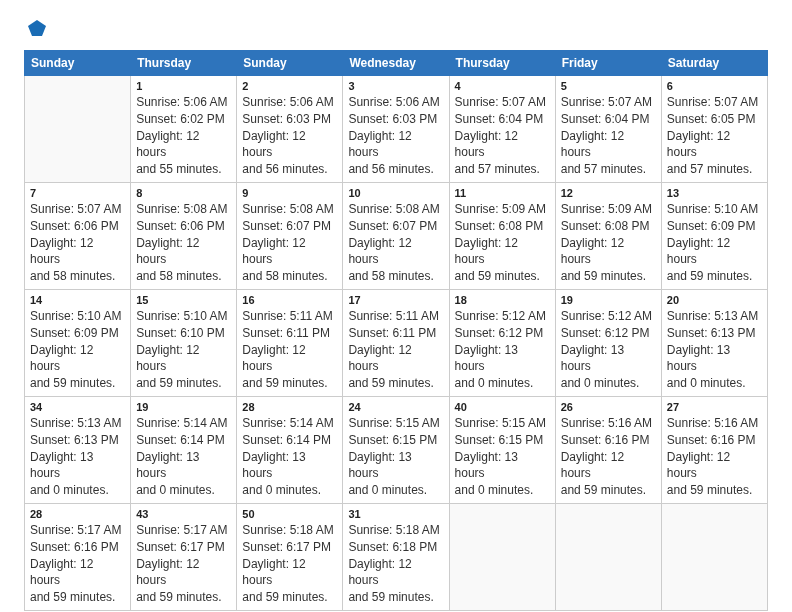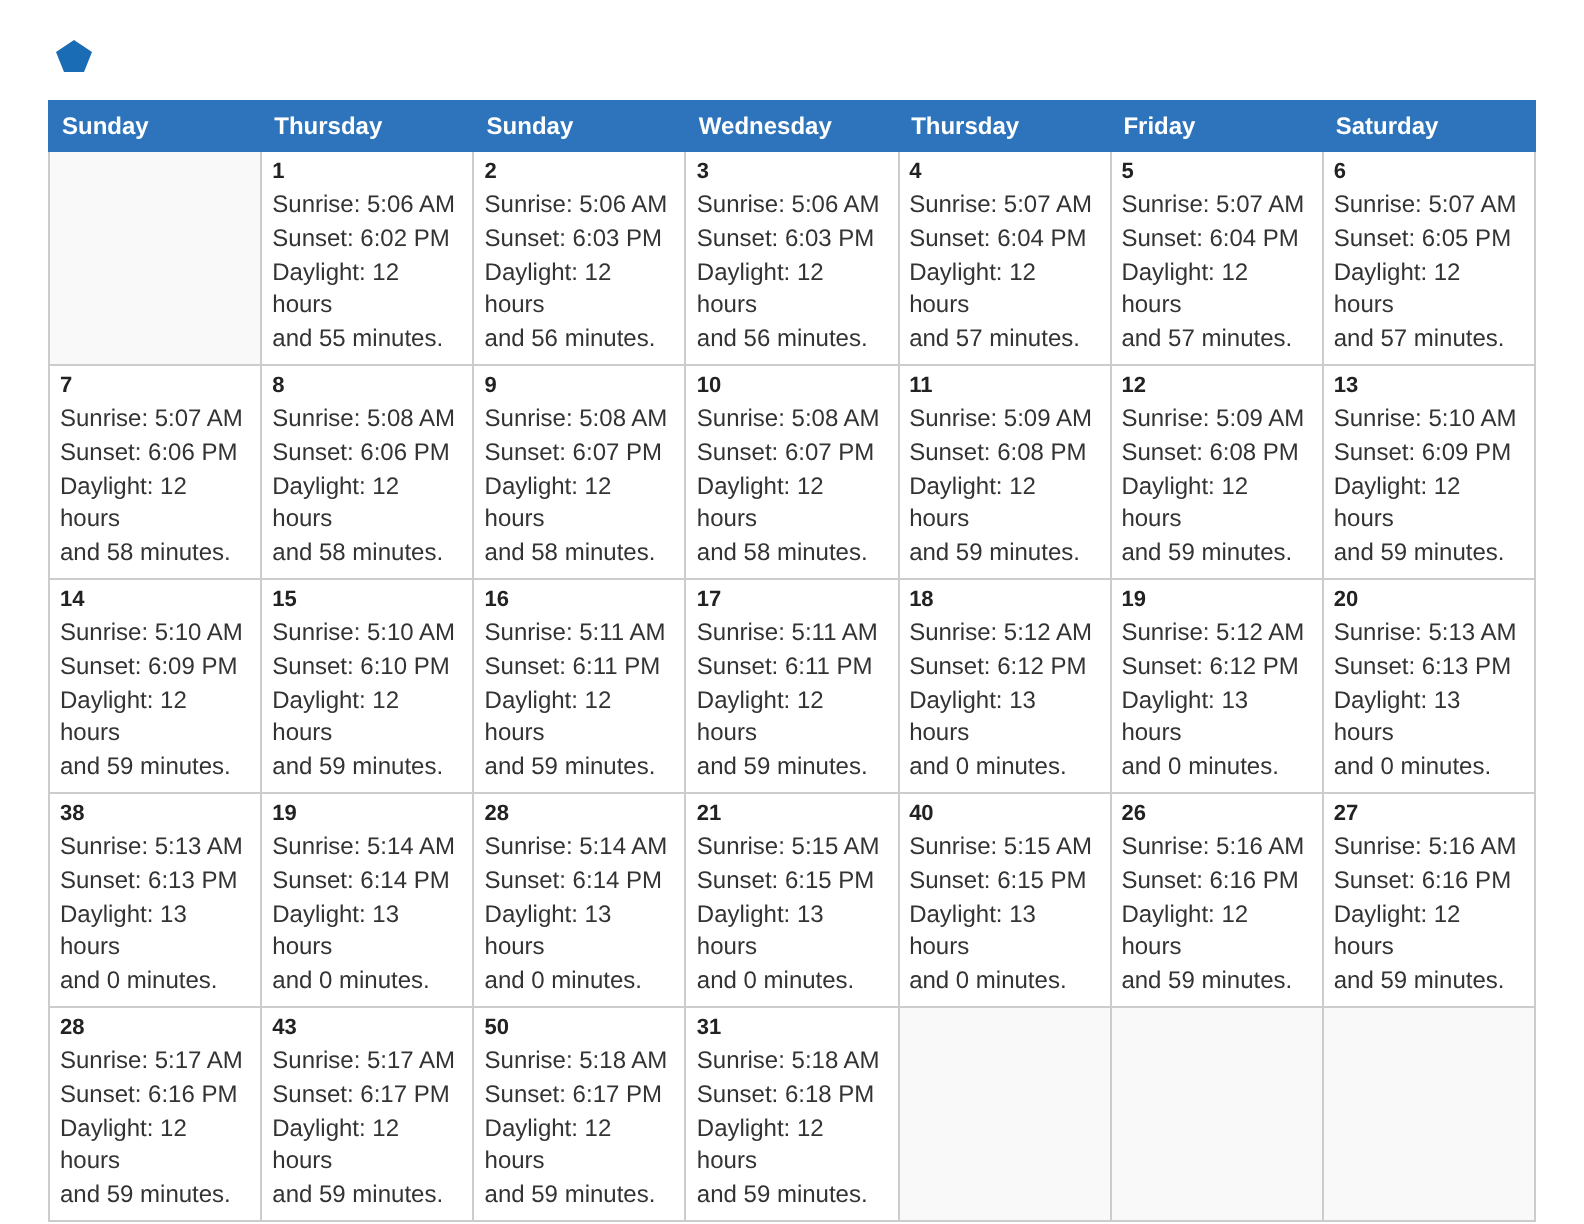--- a/index.html
+++ b/index.html
@@ -270,42 +270,42 @@
           <td>
             <div class="day-num">20</div>
             <div class="day-detail" style="white-space: pre-line;">Sunrise: 5:13 AM
 Sunset: 6:13 PM
 Daylight: 13 hours
 and 0 minutes.</div>
           </td>
         </tr>
         <tr>
           <td>
-            <div class="day-num">38</div>
+            <div class="day-num">34</div>
             <div class="day-detail" style="white-space: pre-line;">Sunrise: 5:13 AM
 Sunset: 6:13 PM
 Daylight: 13 hours
 and 0 minutes.</div>
           </td>
           <td>
             <div class="day-num">19</div>
             <div class="day-detail" style="white-space: pre-line;">Sunrise: 5:14 AM
 Sunset: 6:14 PM
 Daylight: 13 hours
 and 0 minutes.</div>
           </td>
           <td>
             <div class="day-num">28</div>
             <div class="day-detail" style="white-space: pre-line;">Sunrise: 5:14 AM
 Sunset: 6:14 PM
 Daylight: 13 hours
 and 0 minutes.</div>
           </td>
           <td>
-            <div class="day-num">21</div>
+            <div class="day-num">24</div>
             <div class="day-detail" style="white-space: pre-line;">Sunrise: 5:15 AM
 Sunset: 6:15 PM
 Daylight: 13 hours
 and 0 minutes.</div>
           </td>
           <td>
             <div class="day-num">40</div>
             <div class="day-detail" style="white-space: pre-line;">Sunrise: 5:15 AM
 Sunset: 6:15 PM
 Daylight: 13 hours

